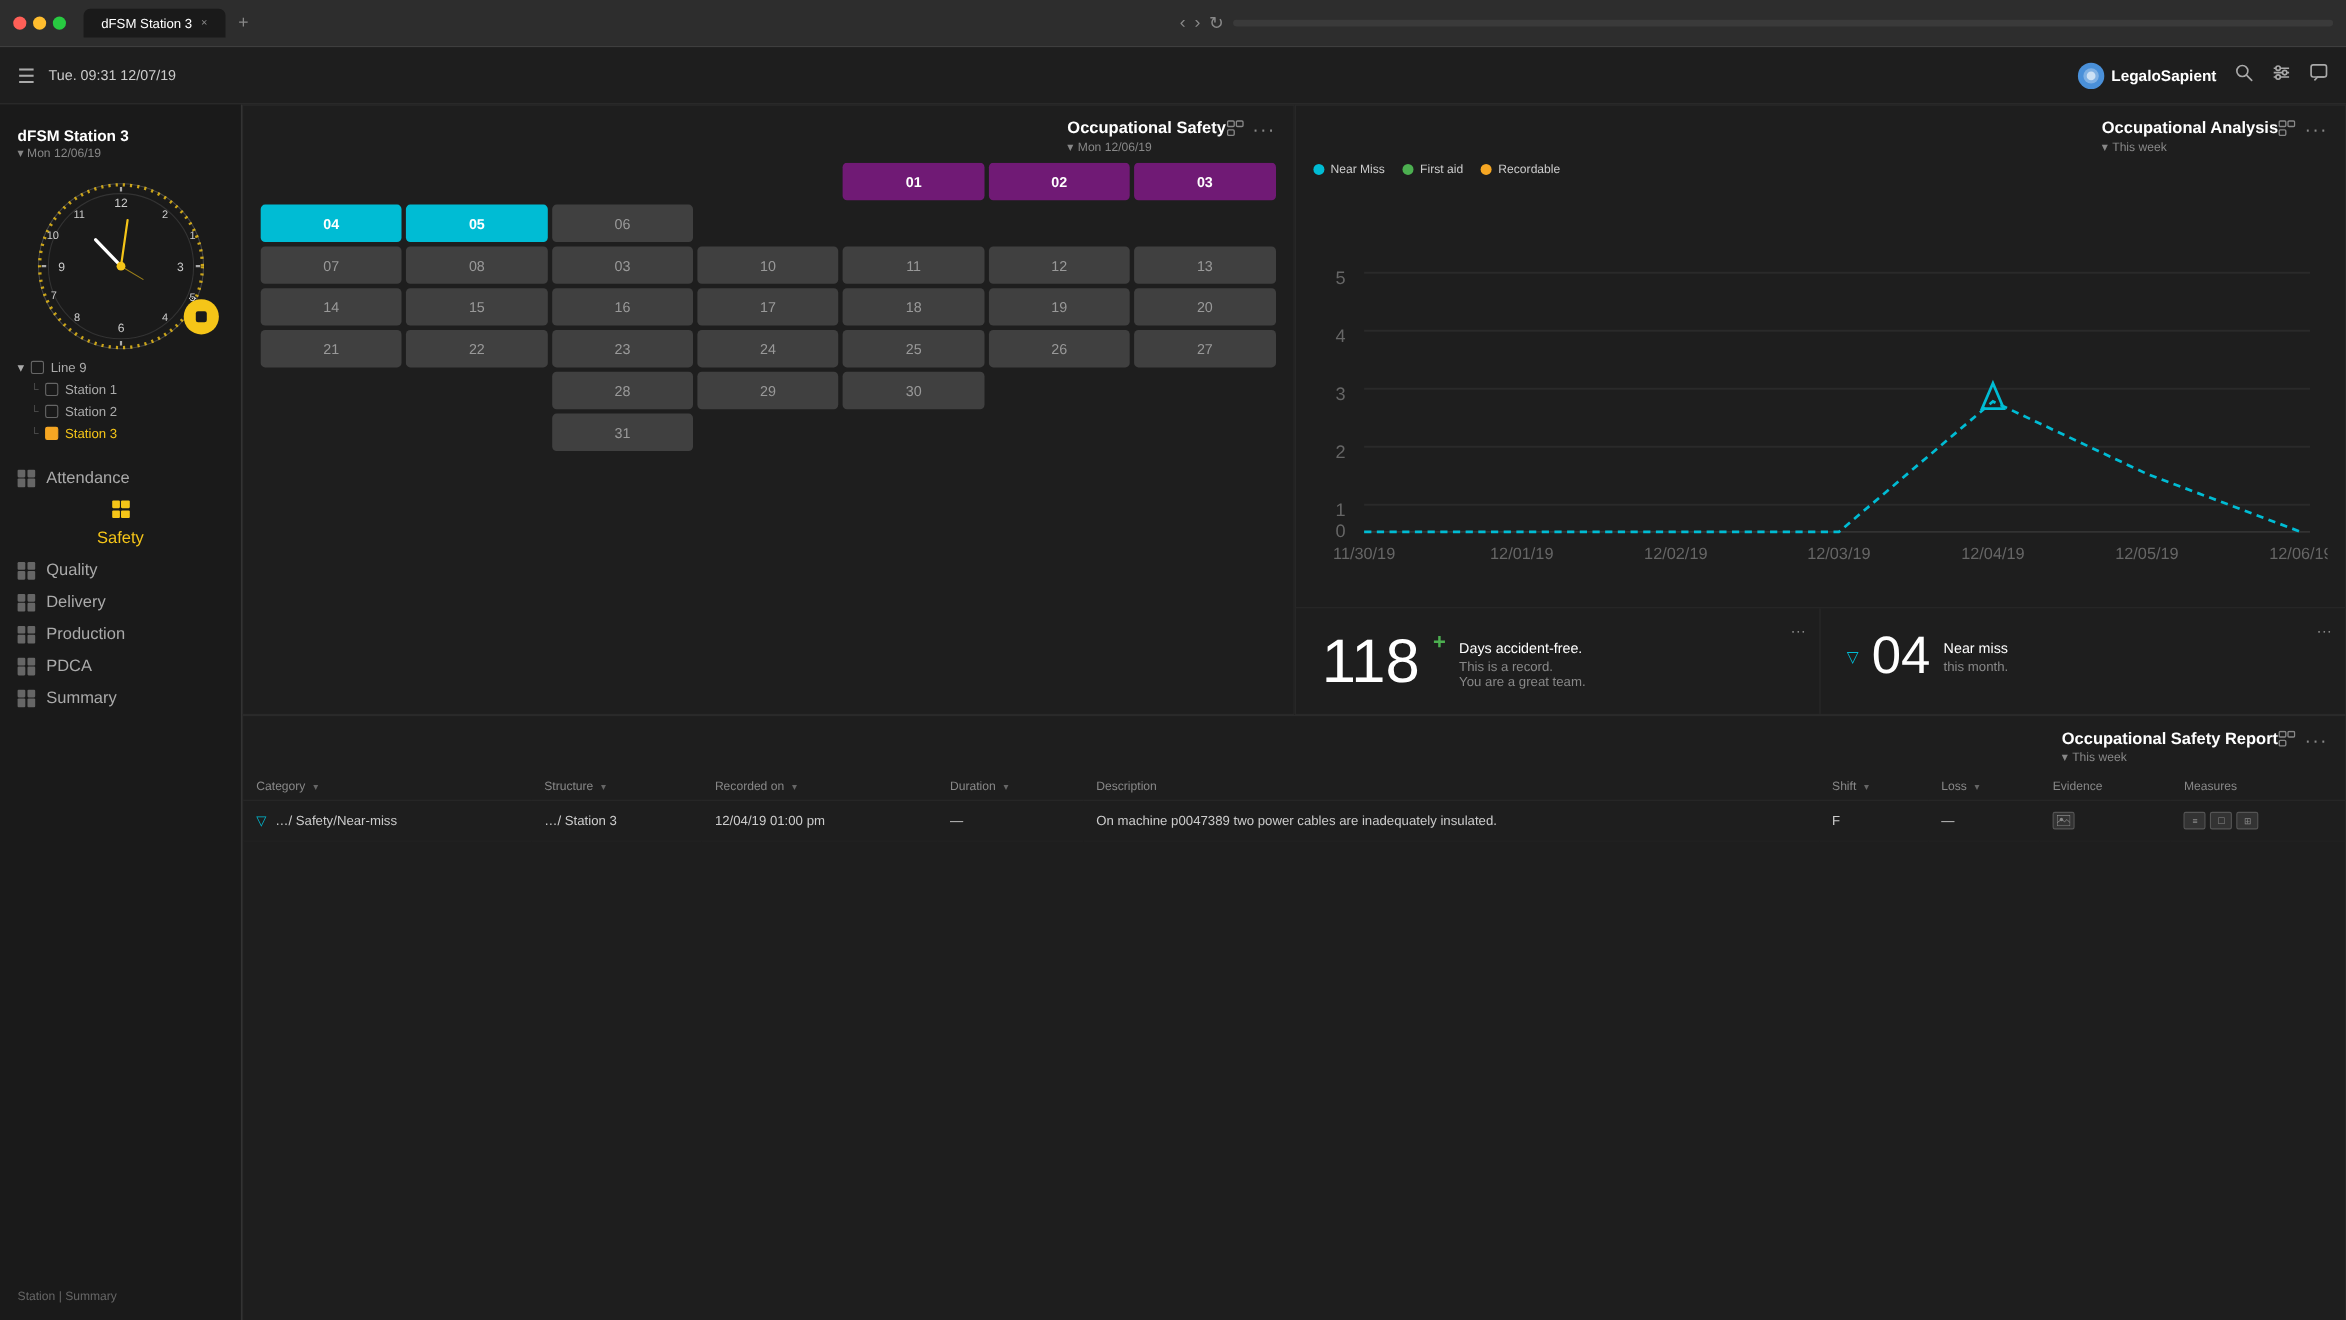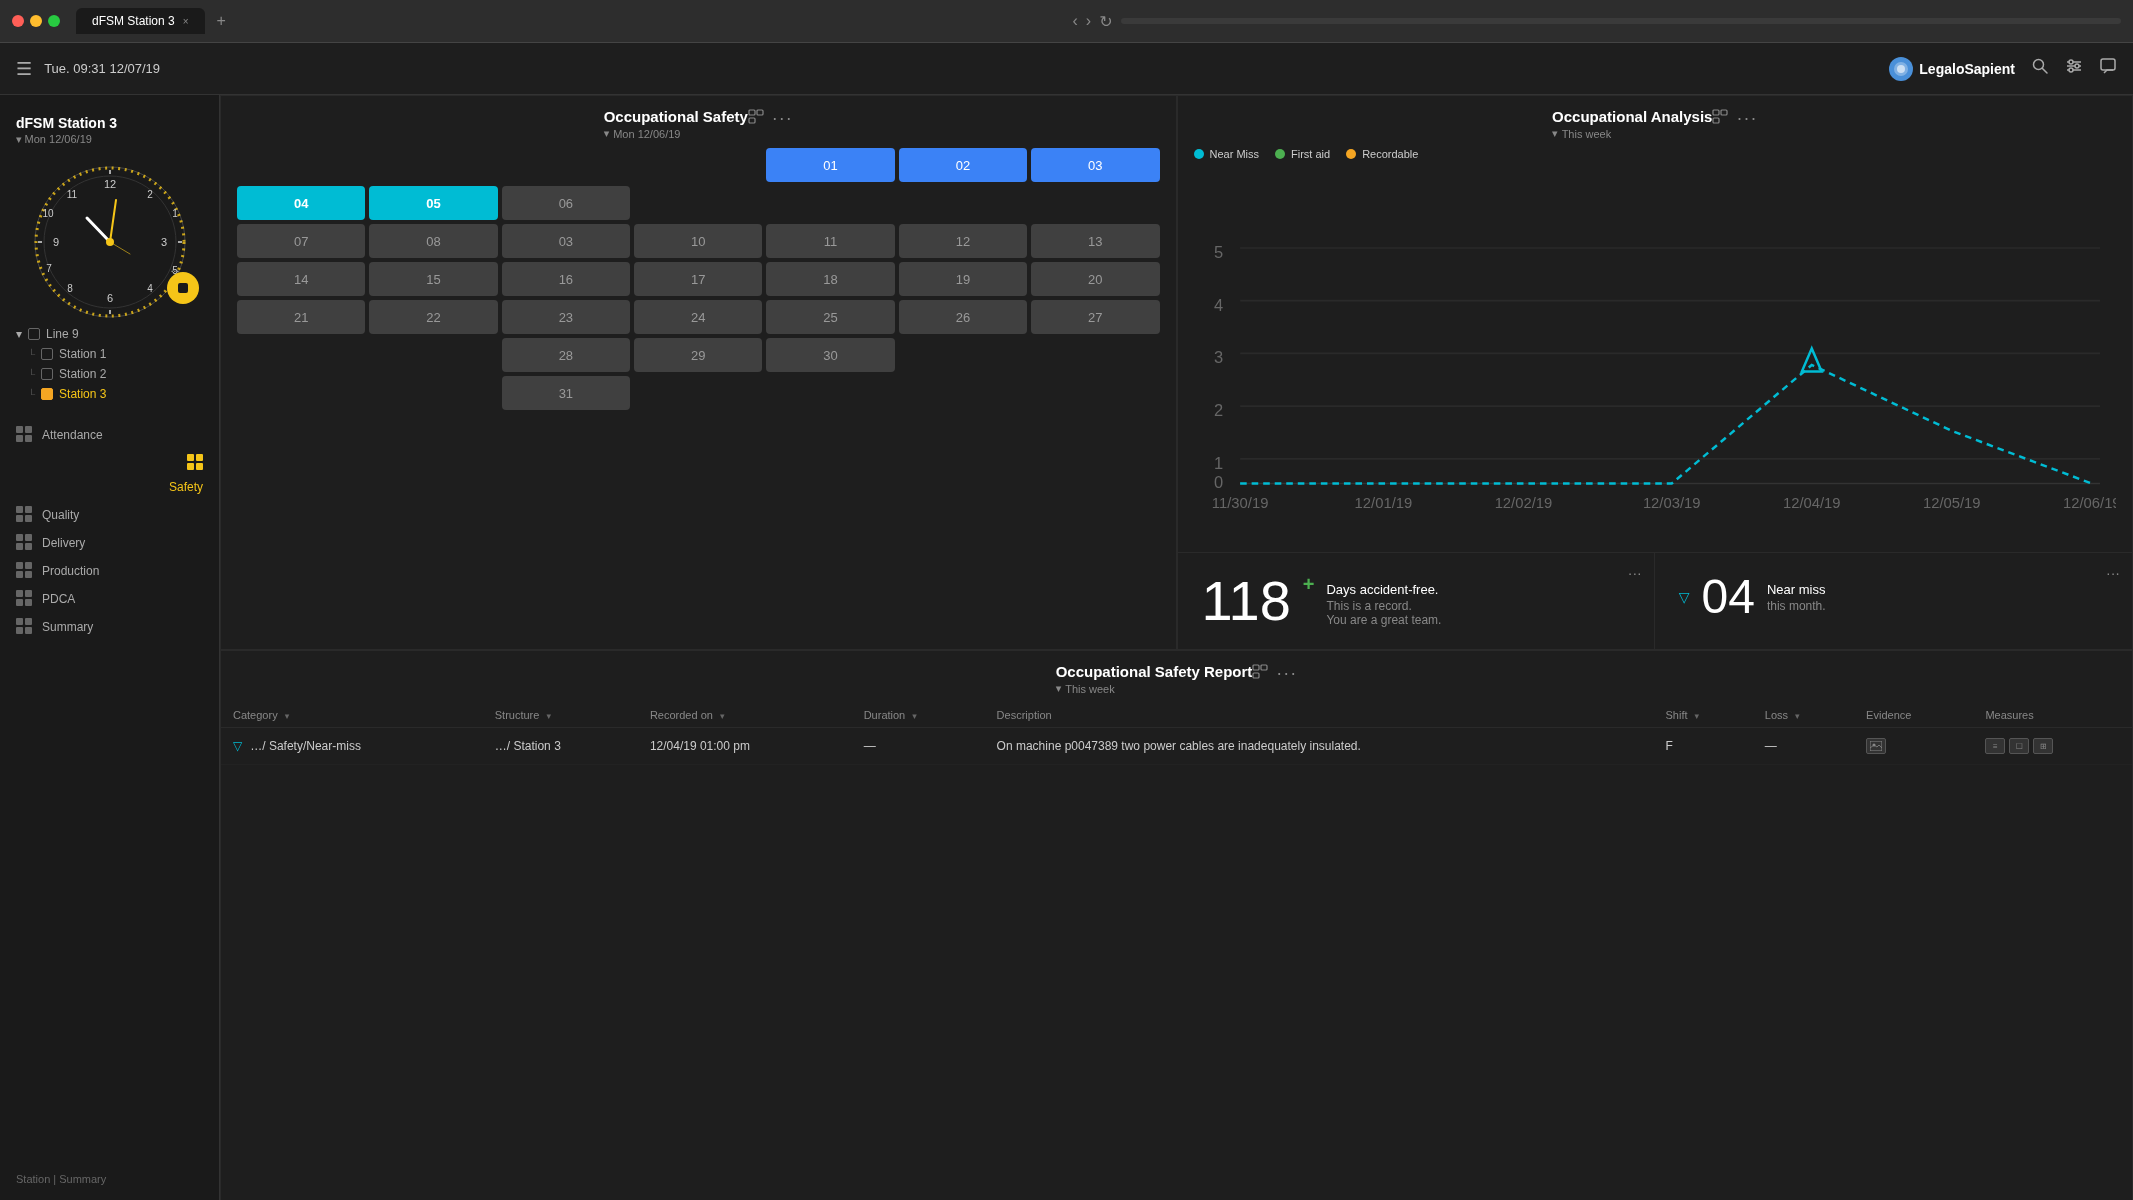--- a/index.html
+++ b/index.html
@@ -47,42 +47,42 @@
     .stop-icon { width: 10px; height: 10px; background: #1a1a1a; border-radius: 2px; }
 
     .nav-tree { padding: 8px 8px; }
     .tree-item { display: flex; align-items: center; gap: 6px; padding: 3px 8px; cursor: pointer; font-size: 12px; color: #aaa; border-radius: 4px; }
     .tree-item.selected { color: #f5c518; }
     .tree-indent { padding-left: 20px; }
     .checkbox { width: 12px; height: 12px; border: 1px solid #666; border-radius: 2px; flex-shrink: 0; }
     .checkbox.orange { background: #f5a623; border-color: #f5a623; }
 
     .nav-menu { padding: 8px 0; }
-    .nav-item { display: flex; align-items: flex-end; gap: 10px; padding: 6px 16px; cursor: pointer; font-size: 12px; color: #aaa; }
+    .nav-item { display: flex; align-items: center; gap: 10px; padding: 6px 16px; cursor: pointer; font-size: 15px; color: #aaa; }
     .nav-item.active { color: #f5c518; flex-direction: column; }
     .nav-item-icon { width: 16px; height: 16px; display: grid; grid-template-columns: 1fr 1fr; gap: 1.5px; }
     .nav-item-icon span { background: #666; border-radius: 1px; }
     .nav-item.active .nav-item-icon span { background: #f5c518; }
 
     
     .content-area { flex: 1; display: grid; grid-template-columns: 1fr 1fr; grid-template-rows: 1fr 1fr; gap: 0; overflow: hidden; }
 
     
     .panel { background: #1e1e1e; border: 1px solid #2a2a2a; display: flex; flex-direction: column; overflow: hidden; }
-    .panel-header { padding: 12px 16px 8px; display: flex; align-items: flex-start; justify-content: center; flex-shrink: 0; }
+    .panel-header { padding: 12px 16px 8px; display: flex; align-items: flex-start; justify-content: flex-end; flex-shrink: 0; }
     .panel-title { font-size: 15px; font-weight: 600; color: #fff; }
     .panel-subtitle { font-size: 11px; color: #888; margin-top: 2px; display: flex; align-items: center; gap: 4px; }
     .panel-actions { display: flex; gap: 8px; align-items: center; color: #888; font-size: 14px; }
 
     
     .calendar-panel { grid-column: 1; grid-row: 1; }
     .calendar-content { padding: 0 16px 16px; flex: 1; overflow: hidden; }
     .calendar-grid { display: grid; grid-template-columns: repeat(7, 1fr); gap: 4px; }
     .cal-day { height: 34px; display: flex; align-items: center; justify-content: center; font-size: 13px; color: #999; border-radius: 4px; cursor: pointer; background: #404040; }
-    .cal-day.green { background: #3b82f6; color: #fff; font-weight: 400; }
+    .cal-day.green { background: #701a75; color: #fff; font-weight: 700; }
     .cal-day.cyan { background: #00bcd4; color: #fff; font-weight: 600; }
     .cal-day.empty { background: transparent; }
 
     
     .analysis-panel { grid-column: 2; grid-row: 1; }
     .chart-legend { display: flex; gap: 16px; padding: 0 16px 8px; }
     .legend-item { display: flex; align-items: center; gap: 6px; font-size: 11px; color: #ccc; }
     .legend-dot { width: 10px; height: 10px; border-radius: 50%; flex-shrink: 0; }
     .legend-dot.cyan { background: #00bcd4; }
     .legend-dot.green { background: #4caf50; }

